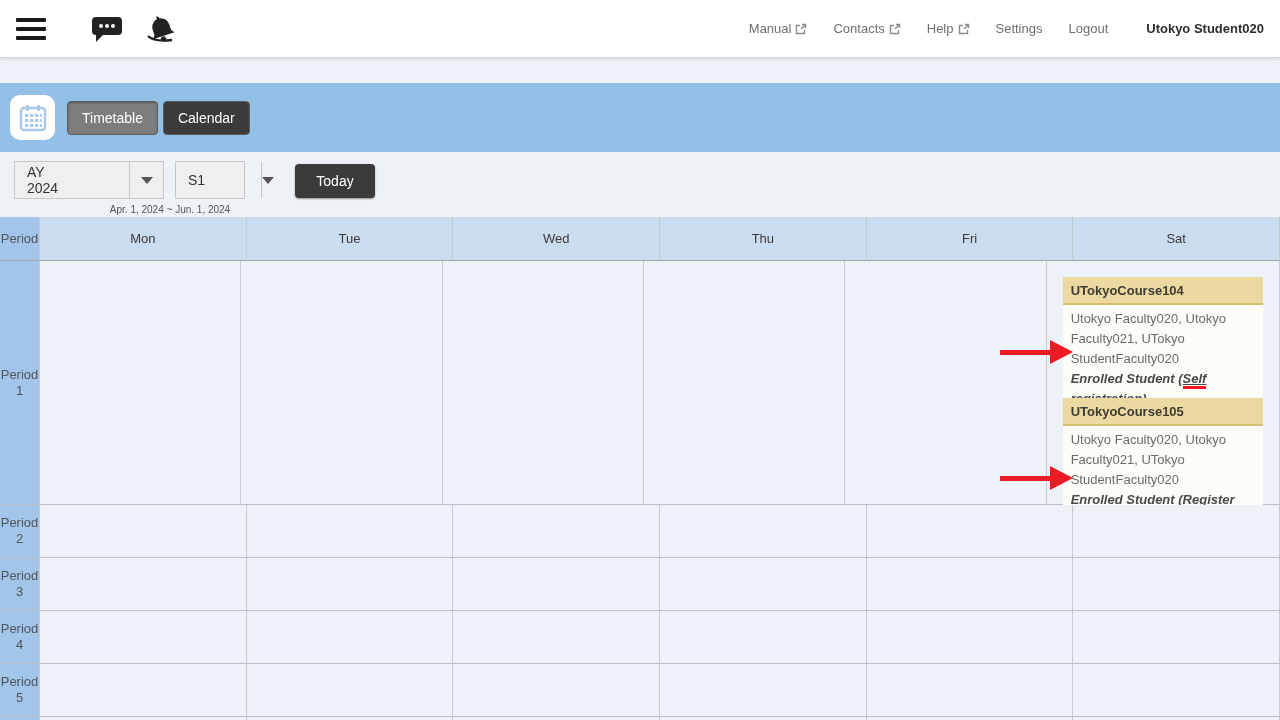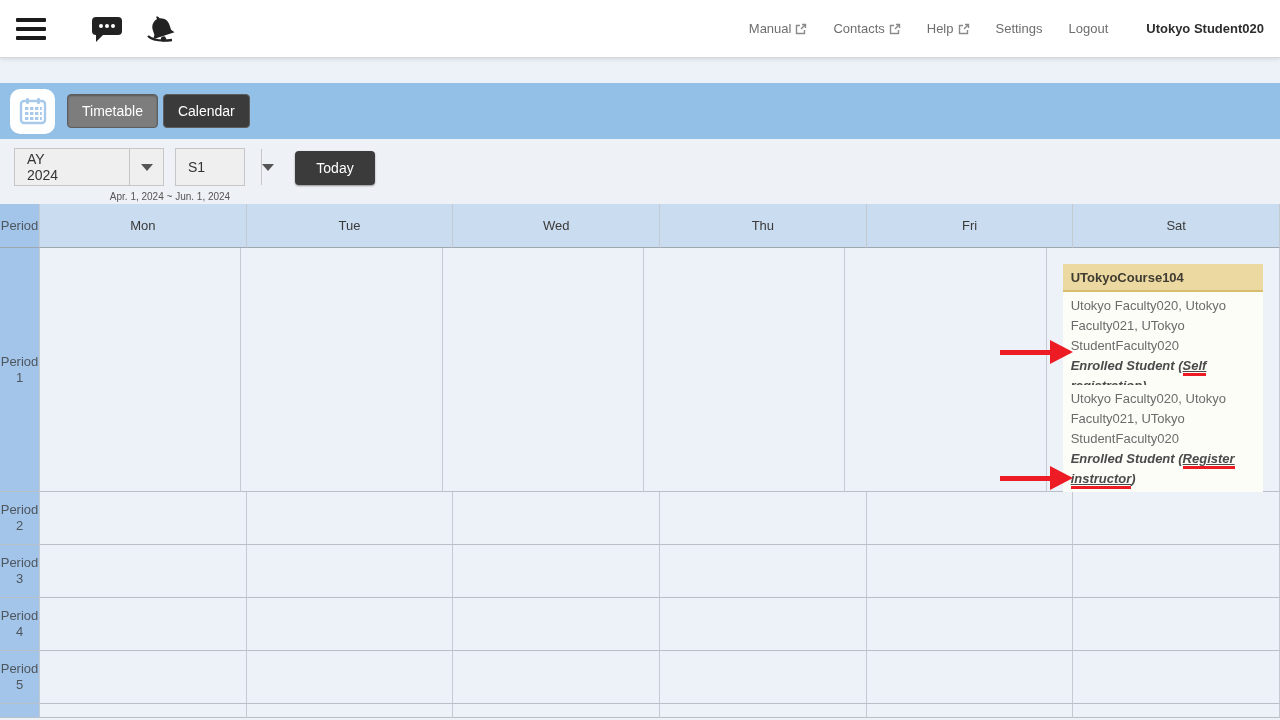--- a/index.html
+++ b/index.html
@@ -15,21 +15,21 @@
   .hamburger div { height:4px; background:#1b1b1b; border-radius:1px; }
   .top-icon { margin-right:18px; cursor:pointer; display:flex; align-items:center; }
   .topnav { margin-left:auto; display:flex; align-items:center; gap:26px; }
   .navlink { color:#6e6e6e; font-size:13px; cursor:pointer; display:flex;
              align-items:center; gap:4px; }
   .username { color:#2d2d2d; font-size:13px; font-weight:bold;margin-left:12px; }
 
   .strip { height:25px; background:#edf2f8; }
 
   
-  .blueband { height:56px; background:#93c0e7; display:flex; align-items:center;
+  .blueband { height:69px; background:#93c0e7; display:flex; align-items:center;
               padding:0 10px; }
   .cal-box { width:45px; height:45px; background:#ffffff; border-radius:10px;
              display:flex; align-items:center; justify-content:center; margin-right:12px; }
   .mode-btn { border:1px solid #5d5d5d; border-radius:4px; color:#ffffff;
               font-size:14px; padding:8px 14px; cursor:pointer; }
   .mode-btn.active { background:#7d7d7d; box-shadow:inset 0 1px 2px rgba(0,0,0,.3); }
   .mode-btn.dark { background:#3b3b3b; margin-left:5px; }
 
   
   .filterbar { height:65px; background:#eef1f6; position:relative; }
@@ -222,20 +222,21 @@
         <div class="card-head">UTokyoCourse104</div>
         <div class="card-body">
           <span>Utokyo Faculty020, Utokyo Faculty021, UTokyo StudentFaculty020</span>
           <div class="enroll">
             <span>Enrolled Student (</span><span class="enroll-link">Self registration</span><span>)</span>
           </div>
         </div>
       </div>
 
       <div class="card" style="height:123px;">
+        <div class="card-head">UTokyoCourse105</div>
         <div class="card-body">
           <span>Utokyo Faculty020, Utokyo Faculty021, UTokyo StudentFaculty020</span>
           <div class="enroll">
             <span>Enrolled Student (</span><span class="enroll-link">Register instructor</span><span>)</span>
           </div>
         </div>
       </div>
 
     </div>
   </div>

